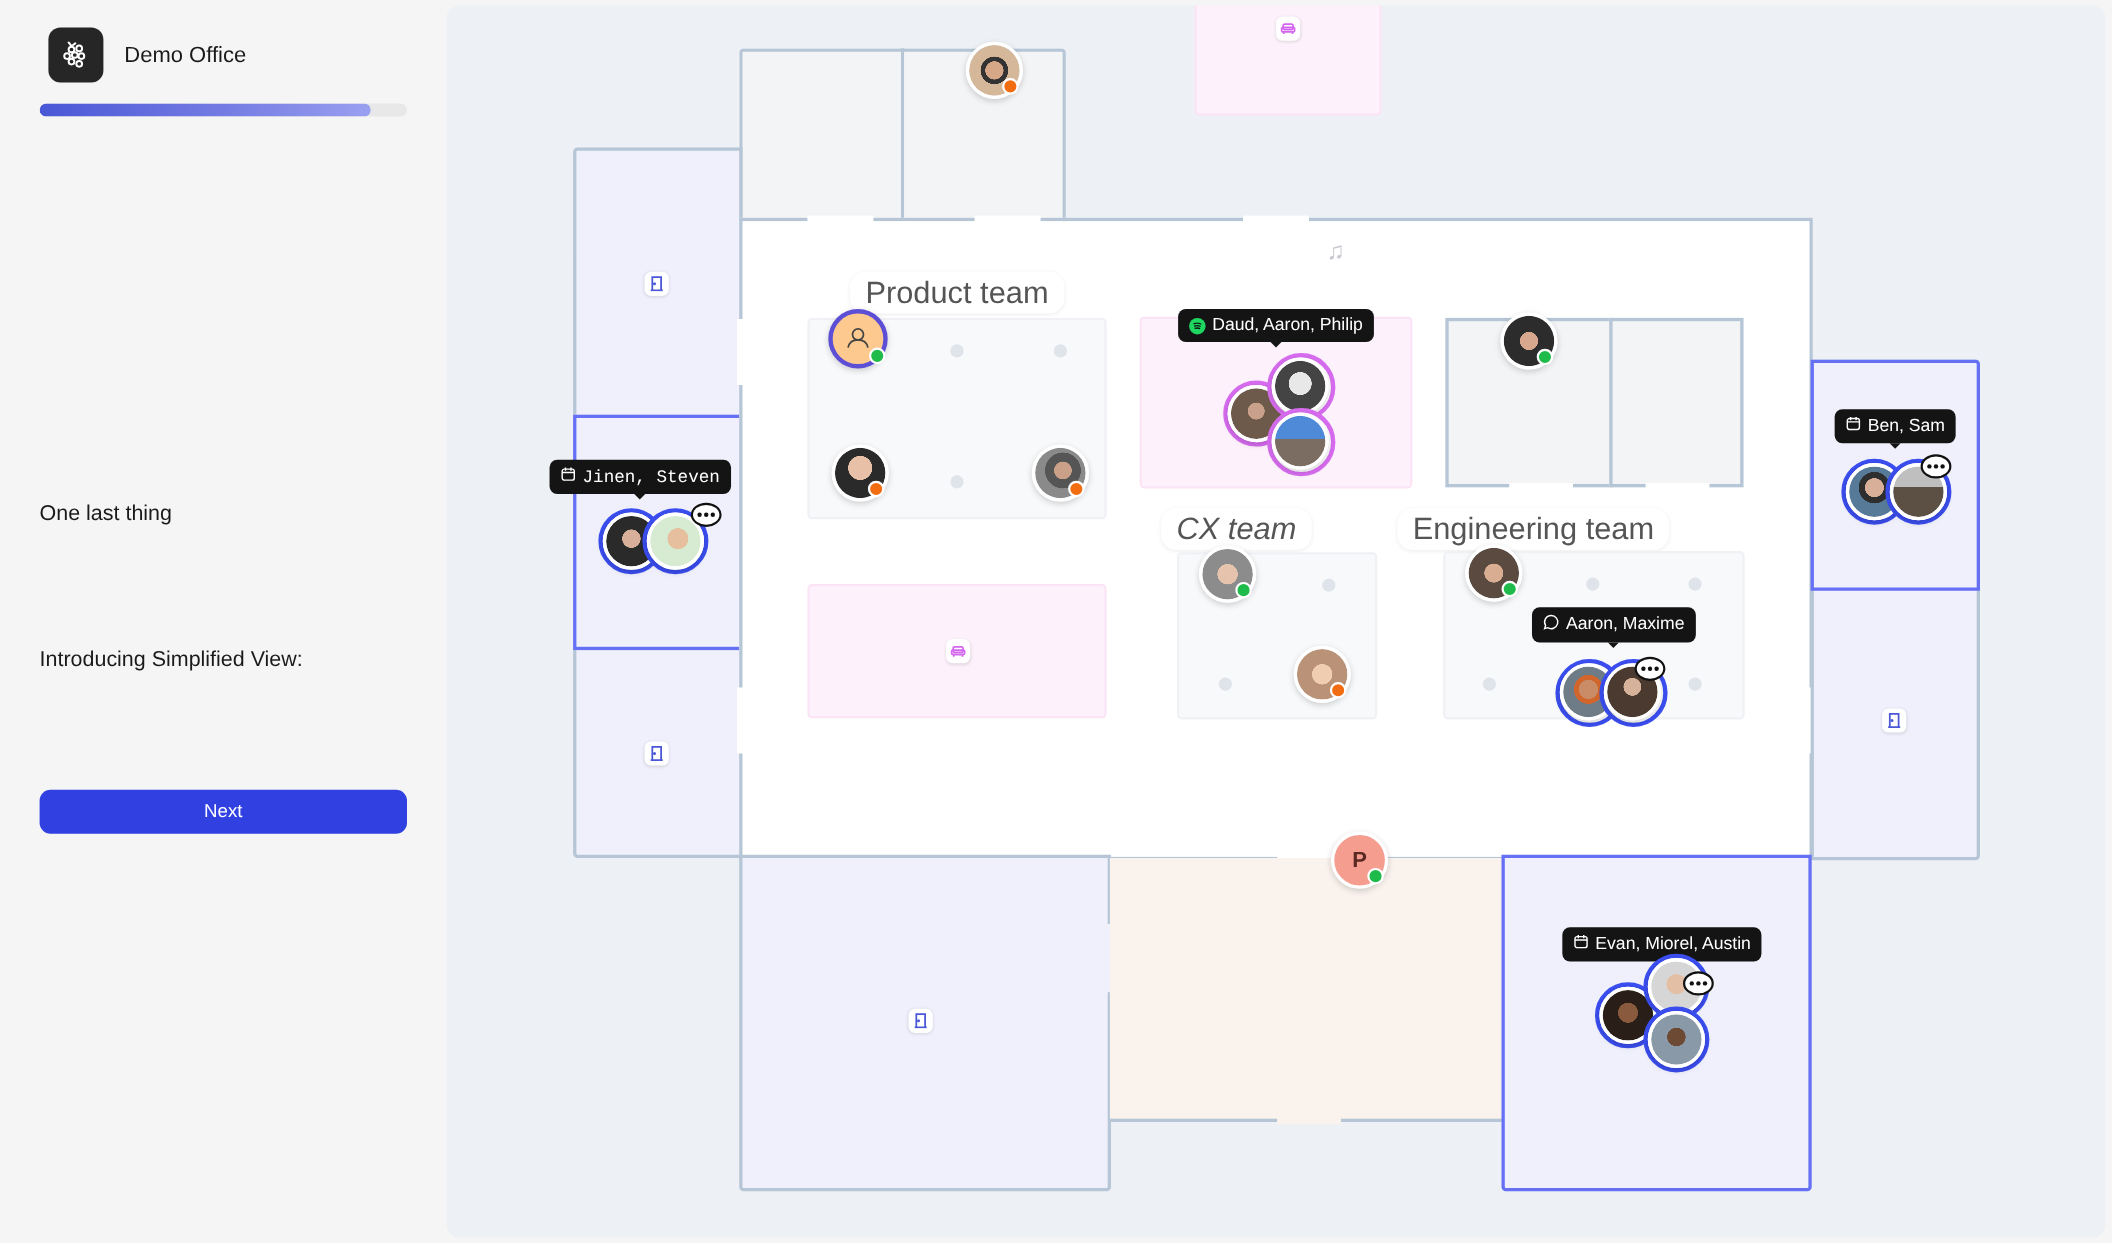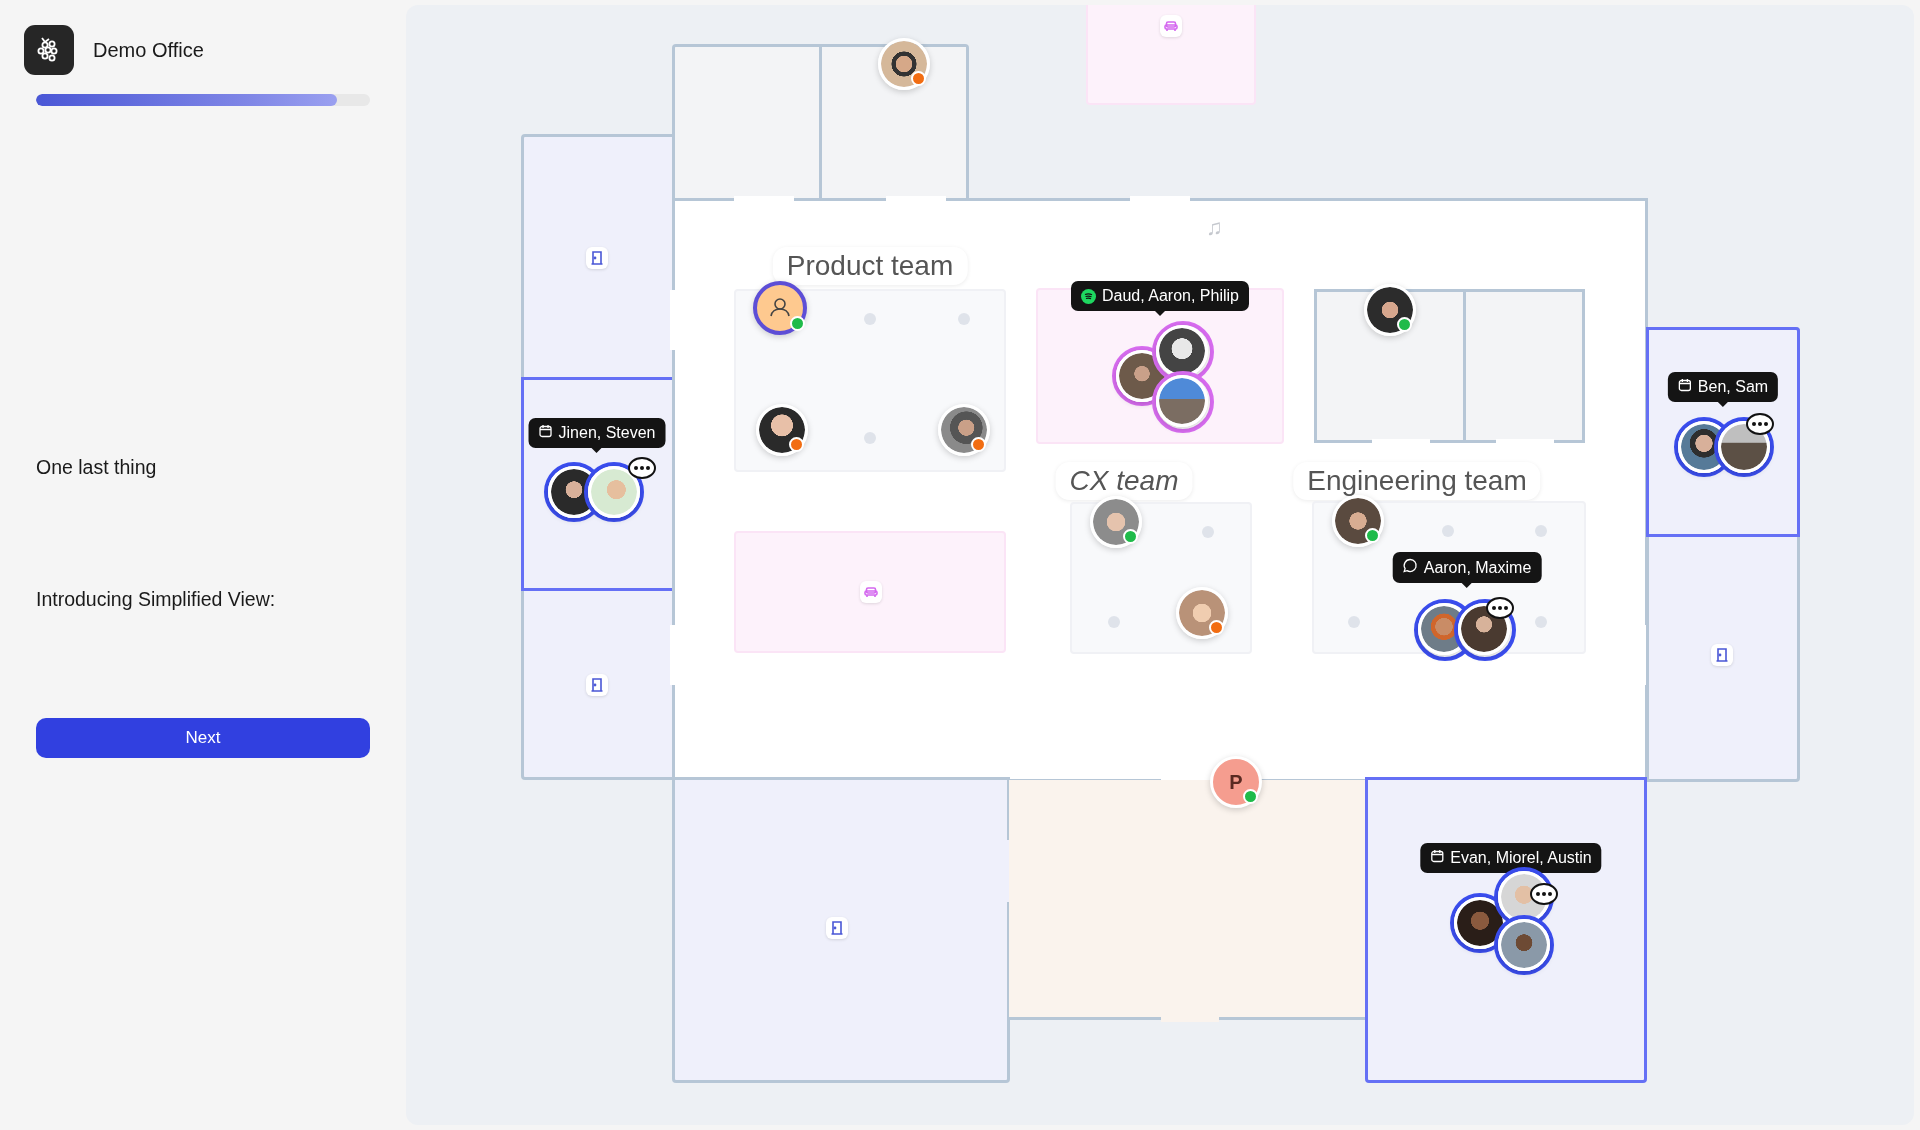--- a/index.html
+++ b/index.html
@@ -1,21 +1,21 @@
 <!DOCTYPE html>
 <html><head>
 <meta charset="utf-8">
 <style>
   * { box-sizing: border-box; margin: 0; padding: 0; }
   html, body { width: 1920px; height: 1130px; overflow: hidden; }
   body { background: #f5f5f5; font-family: "Liberation Sans", "DejaVu Sans", sans-serif; color: #1a1a1a; position: relative; }
 
   
   .sidebar { position: absolute; left: 0; top: 0; width: 405px; height: 1130px; background: #f5f5f5; }
-  .brand { position: absolute; left: 24px; top: 25px; display: flex; align-items: center; }
+  .brand { position: absolute; left: 44px; top: 25px; display: flex; align-items: center; }
   .logo { width: 50px; height: 50px; border-radius: 11px; background: #262626; display: flex; align-items: center; justify-content: center; }
   .brand-name { margin-left: 19px; font-size: 20px; font-weight: 500; color: #1a1a1a; }
   .progress { position: absolute; left: 36px; top: 94px; width: 334px; height: 12px; border-radius: 6px; background: #e8e8e8; overflow: hidden; }
   .progress-fill { height: 100%; border-radius: 6px; background: linear-gradient(90deg, #4a57d6 0%, #7f86e6 70%, #9aa0f0 100%); }
   .section { position: absolute; left: 36px; width: 340px; }
   .section h2 { font-size: 19.5px; font-weight: 500; color: #1a1a1a; margin-bottom: 14px; }
   .section p { font-size: 17px; line-height: 25px; color: #3a3a3a; }
   .next-btn { position: absolute; left: 36px; top: 718px; width: 334px; height: 40px; border-radius: 10px; background: #3140e0; color: #fff; font-size: 17px; border: none; display: flex; align-items: center; justify-content: center; cursor: pointer; font-family: "Liberation Sans", sans-serif; }
 
   
@@ -195,21 +195,21 @@
   <div class="dot" style="left:702px;top:611px;"></div>
   <div class="avatar" style="left:684px;top:491px;">
       <div class="face" style="background:radial-gradient(circle at 50% 50%, #e5c3ad 0 28%, #8c8c8c 29% 100%);"></div>
     </div>
   <div class="status online" style="left:717px;top:524px;"></div>
   <div class="avatar" style="left:770px;top:582px;">
       <div class="face" style="background:radial-gradient(circle at 50% 50%, #f0cdb0 0 28%, #b99278 29% 100%);"></div>
     </div>
   <div class="status headphone" style="left:803px;top:615px;"></div>
 
-  <div class="team-label" style="left:1011px;top:457px;">Engineering team</div>
+  <div class="team-label" style="left:988px;top:457px;">Engineering team</div>
   <div class="desk" style="left:906px;top:496px;width:274px;height:153px;"></div>
   <div class="dot" style="left:1036px;top:520px;"></div>
   <div class="dot" style="left:1129px;top:520px;"></div>
   <div class="dot" style="left:942px;top:611px;"></div>
   <div class="dot" style="left:1129px;top:611px;"></div>
   <div class="avatar" style="left:926px;top:490px;">
       <div class="face" style="background:radial-gradient(circle at 50% 50%, #d8ad92 0 26%, #5a4a3f 27% 100%);"></div>
     </div>
   <div class="status online" style="left:959px;top:523px;"></div>
 
@@ -259,21 +259,21 @@
   <div class="group-ring" style="left:1308px;top:412px;width:60px;height:60px;border:4px solid #3b4ef0;background:#fff;"></div>
   <div class="avatar" style="left:1312px;top:416px;">
       <div class="face" style="background:linear-gradient(180deg, #bfbfbf 0 40%, #5c5045 41% 100%);"></div>
     </div>
   <div class="bubble" style="left:1340px;top:408px;">
       <span></span>
       <span></span>
       <span></span>
     </div>
 
-  <div class="tooltip" style="left:191px;top:413px;">
+  <div class="tooltip" style="left:176px;top:413px;font-family:Liberation Mono, monospace;">
     <span>
       <svg width="14" height="14" viewBox="0 0 14 14" fill="none" stroke="#fff" stroke-width="1.3">
           <rect x="1.5" y="2.5" width="11" height="10" rx="2"></rect>
           <path d="M1.5 5.5h11M4.5 1v3M9.5 1v3"></path>
         </svg>
     </span>
     <span>Jinen, Steven</span>
   </div>
   <div class="group-ring" style="left:138px;top:457px;width:60px;height:60px;border:4px solid #3b4ef0;background:#fff;"></div>
   <div class="avatar" style="left:142px;top:461px;">

